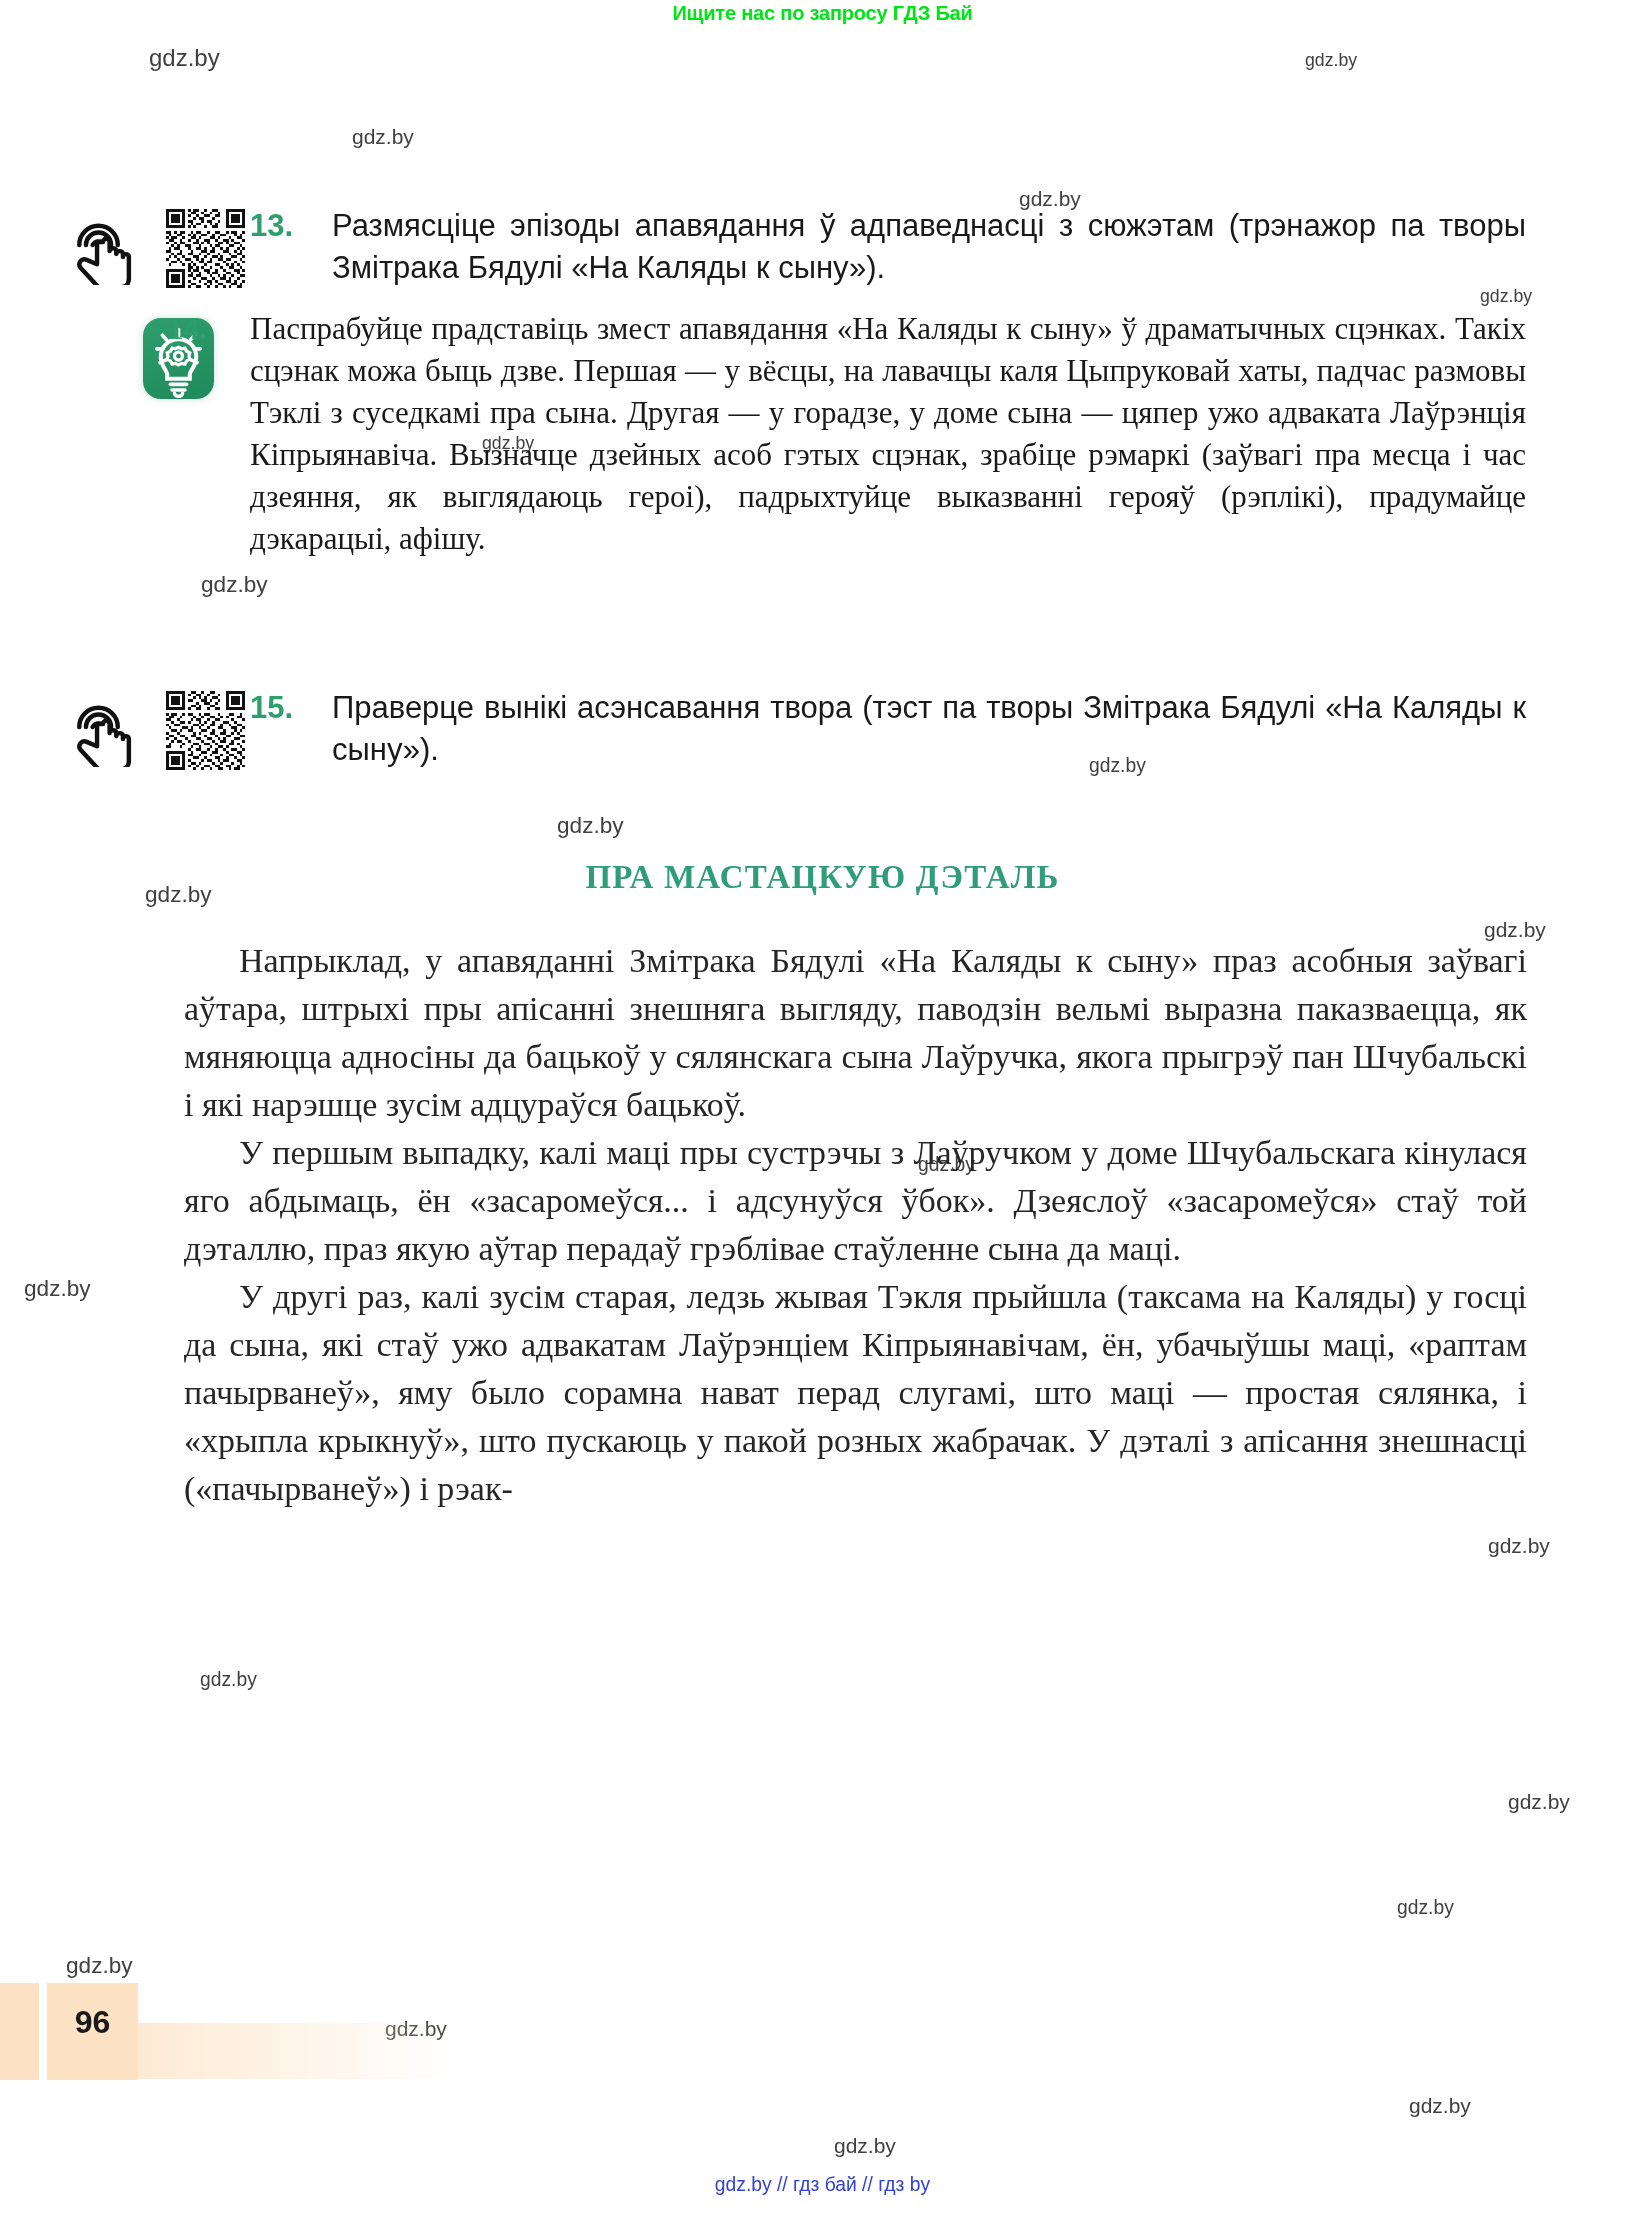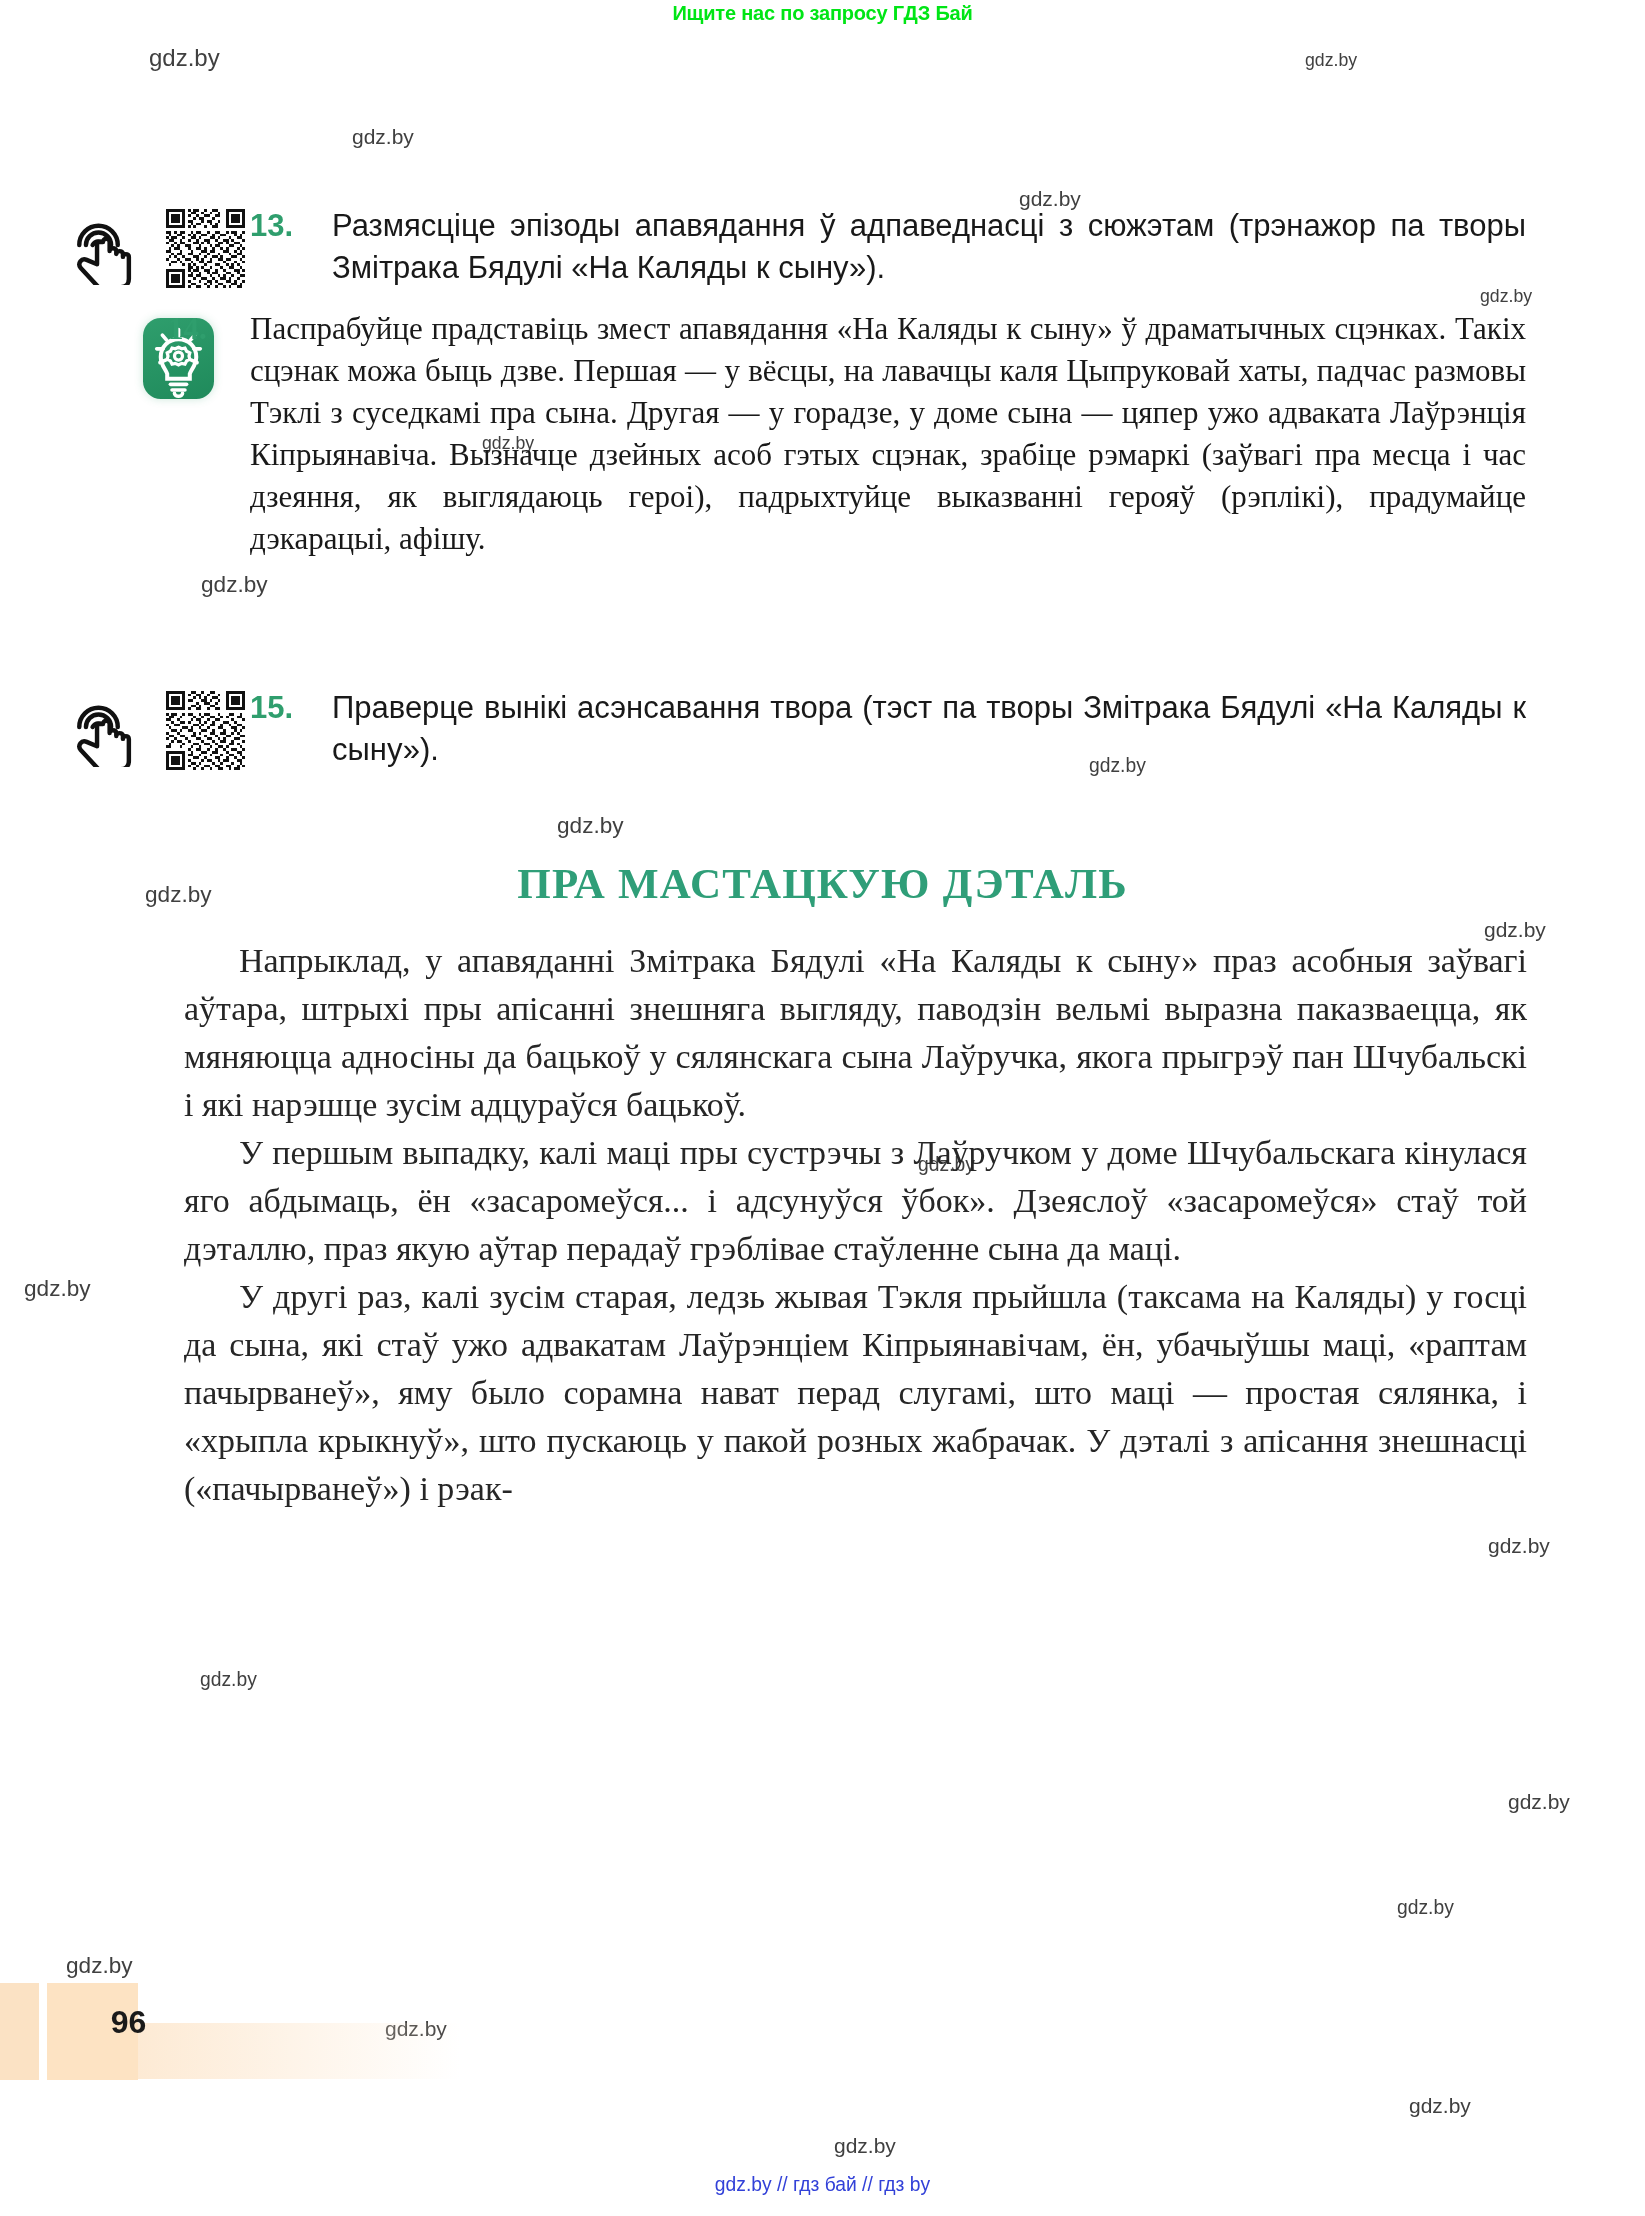--- a/index.html
+++ b/index.html
@@ -123,21 +123,21 @@
 
   
   .section-heading {
     position: absolute;
     left: 0;
     top: 859px;
     width: 1645px;
     text-align: center;
     font-family: "Liberation Serif", "DejaVu Serif", serif;
     font-weight: 700;
-    font-size: 43px;
+    font-size: 33px;
     letter-spacing: 1.2px;
     color: #2f9e78;
     white-space: nowrap;
   }
 
   
   .body-copy {
     position: absolute;
     left: 184px;
     top: 937px;
@@ -183,21 +183,20 @@
   .page-number {
     position: absolute;
     left: 47px;
     top: 2004px;
     width: 91px;
     text-align: center;
     font-family: "Liberation Sans", "DejaVu Sans", sans-serif;
     font-weight: 700;
     font-size: 32px;
     color: #1a1a1a;
-    padding-left: 36px;
   }
 
   
   .copyright {
     position: absolute;
     left: 0;
     top: 2070px;
     width: 1645px;
     text-align: center;
     font-family: "Liberation Sans", "DejaVu Sans", sans-serif;

